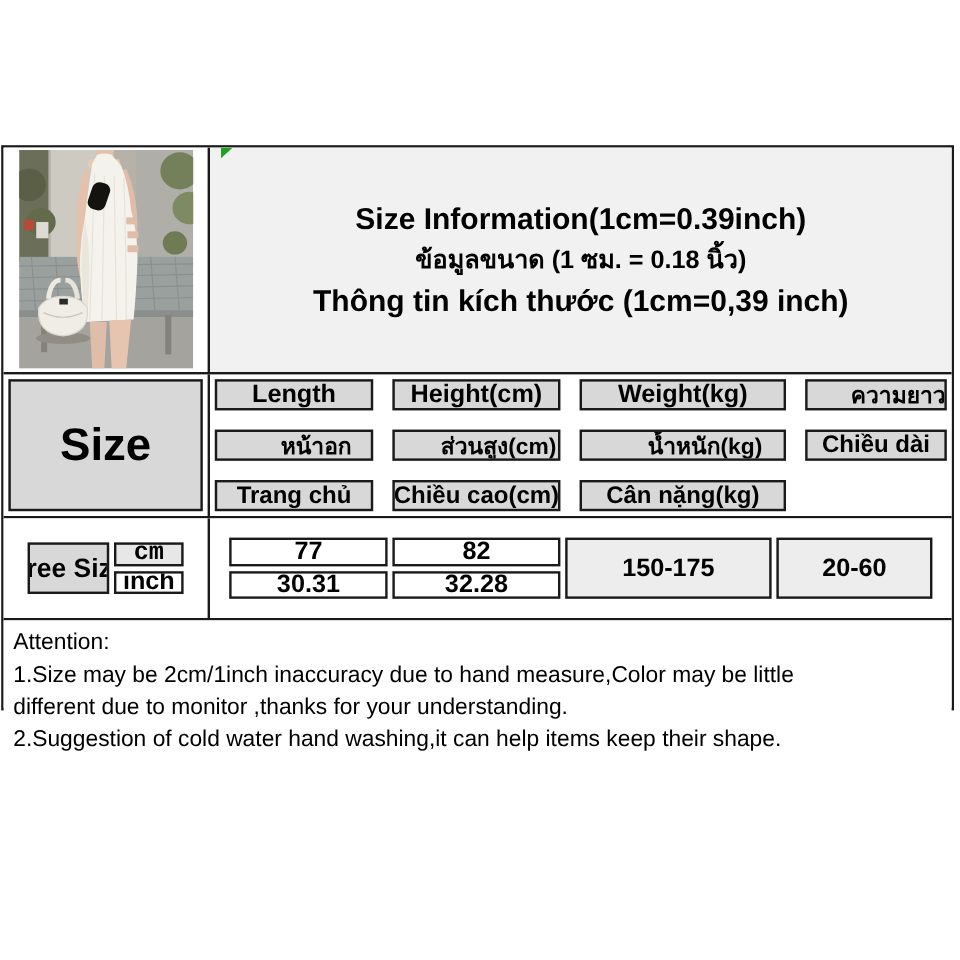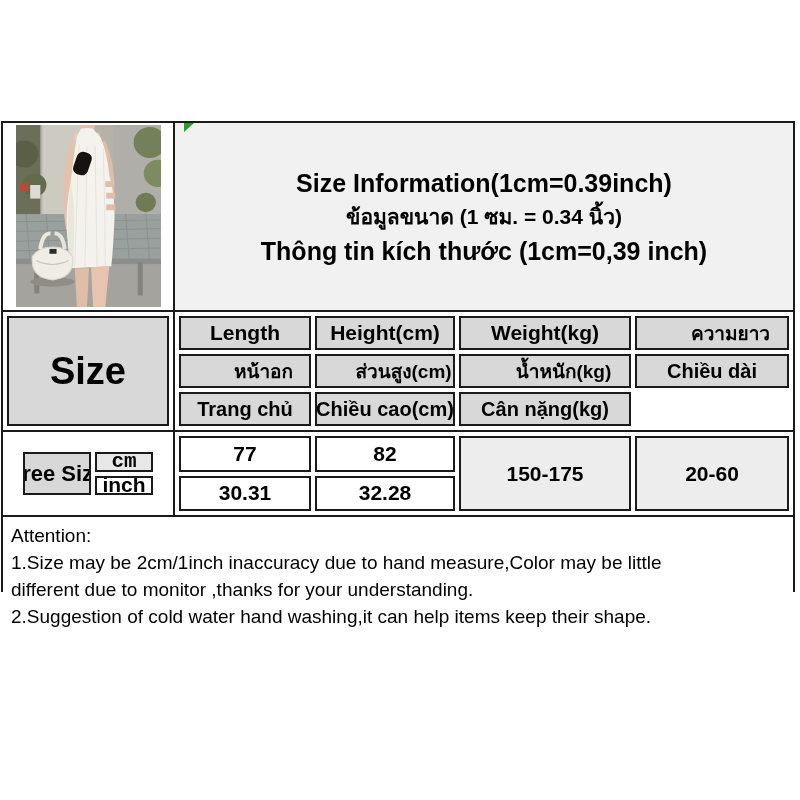--- a/index.html
+++ b/index.html
@@ -20,28 +20,28 @@
   .title-line{font-weight:700;line-height:34px;white-space:nowrap;}
   .title-en{font-size:25px;}
   .title-th{font-size:21px;}
   .title-vi{font-size:25px;}
   
   .header-group{height:122px;box-sizing:border-box;flex:0 0 auto;display:flex;
                 border-top:2px solid #1a1a1a;border-bottom:2px solid #1a1a1a;background:#fff;}
   .size-panel{width:172px;box-sizing:border-box;border-right:2px solid #1a1a1a;
               padding:4px;display:flex;}
   .header-grid{flex:1;display:grid;grid-template-columns:132px 140px 172px 1fr;
-               grid-template-rows:1fr 1fr 1fr;gap:4px;padding:4px;box-sizing:border-box;}
+               grid-template-rows:1fr 1fr 1fr;gap:16px;padding:4px;box-sizing:border-box;}
   .data-group{height:85px;box-sizing:border-box;flex:0 0 auto;display:flex;
               border-bottom:2px solid #1a1a1a;background:#fff;}
   .freesize-panel{width:172px;box-sizing:border-box;border-right:2px solid #1a1a1a;
                   display:grid;grid-template-columns:1fr 58px;grid-template-rows:1fr 1fr;
                   gap:4px;padding:20px;}
   .data-grid{flex:1;display:grid;grid-template-columns:132px 140px 172px 1fr;
-             grid-template-rows:1fr 1fr;gap:4px;padding:4px;box-sizing:border-box;}
+             grid-template-rows:1fr 1fr;gap:4px;padding:16px;box-sizing:border-box;}
   .cell{display:flex;align-items:center;justify-content:center;
         border:2px solid #1a1a1a;font-weight:700;font-size:21px;background:#fff;
         overflow:hidden;white-space:nowrap;}
   .cell.gray{background:#d8d8d8;}
   .cell.gray2{background:#e7e7e7;font-family:Liberation Mono, monospace;}
   .cell.gray3{background:#ededed;}
   .cell.th-row{font-size:19px;padding-left:37px;}
   .cell.vi-row{font-size:20px;}
   .rowspan2{grid-row:span 2;}
   .size-label{flex:1;font-size:38px;}
@@ -111,21 +111,21 @@
           <path d="M16,136 Q14,158 36,160 Q58,158 56,136 Q50,126 36,126 Q22,126 16,136 Z" fill="#efede6" stroke="#d9d6cc" stroke-width="1"></path>
           <path d="M24,128 Q26,112 34,112" stroke="#ece9e1" stroke-width="4" fill="none"></path>
           <path d="M48,128 Q46,112 38,112" stroke="#e6e3da" stroke-width="4" fill="none"></path>
           <path d="M20,140 Q36,148 52,140" stroke="#c9c5ba" stroke-width="1" fill="none"></path>
           <rect x="33" y="128" width="7" height="5" fill="#2b2b28"></rect>
         </svg>
       </div>
       <div class="title-panel">
         <div class="corner-tri"></div>
         <div class="title-line title-en">Size Information(1cm=0.39inch)</div>
-        <div class="title-line title-th">ข้อมูลขนาด (1 ซม. = 0.34 นิ้ว)</div>
+        <div class="title-line title-th">ข้อมูลขนาด (1 ซม. = 0.18 นิ้ว)</div>
         <div class="title-line title-vi">Thông tin kích thước (1cm=0,39 inch)</div>
       </div>
     </div>
 
     <div class="header-group">
       <div class="size-panel">
         <div class="cell gray size-label">Size</div>
       </div>
       <div class="header-grid">
         <div class="cell gray">Length</div>

